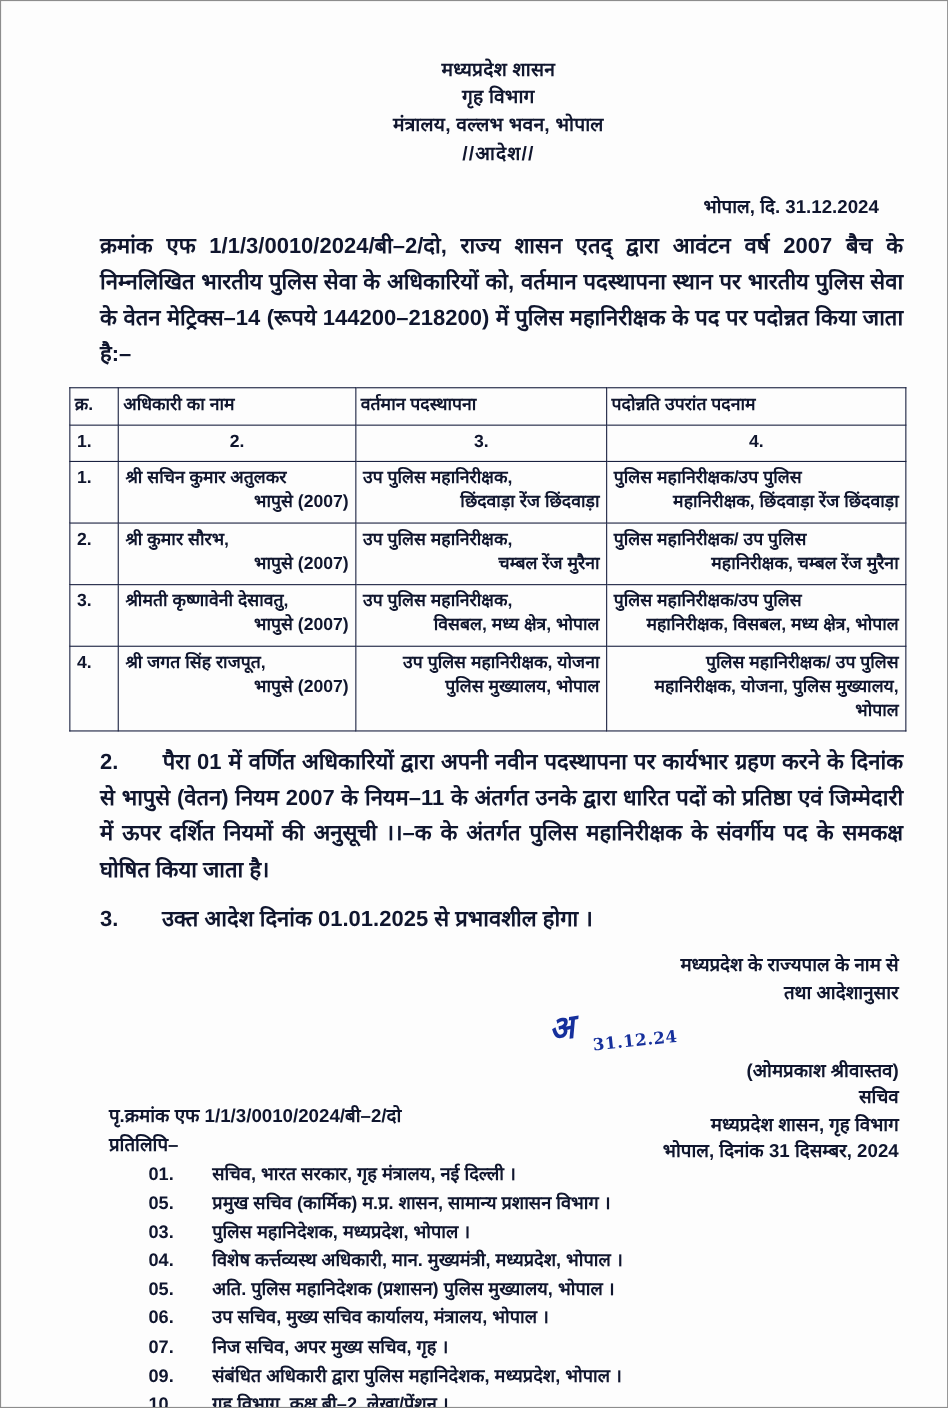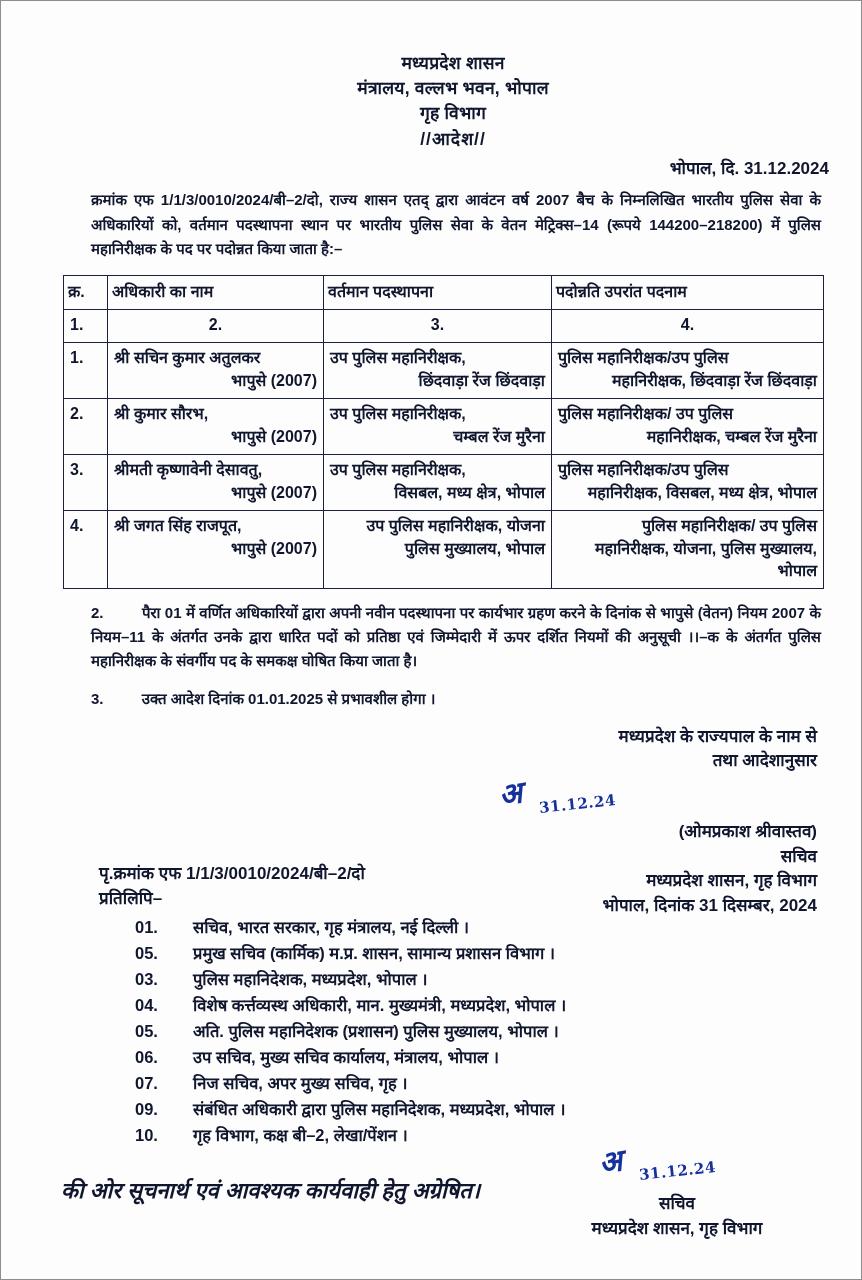--- a/index.html
+++ b/index.html
@@ -40,30 +40,30 @@
     letter-spacing: .2px;
     padding-left: 44px;
   }
   .masthead .m-order {
     margin-top: 1px;
     letter-spacing: 1px;
   }
 
   .placeline {
     text-align: right;
-    padding-right: 32px;
-    margin-top: 5px;
+    padding-right: 62px;
+    margin-top: 25px;
     font-size: 17px;
     font-weight: bold;
   }
 
   
   .body-text {
     margin: 9px 40px 0 90px;
-    font-size: 15px;
+    font-size: 20px;
     line-height: 1.62;
     text-align: justify;
     text-justify: inter-word;
     font-weight: bold;
   }
 
   
   .tbl-wrap {
     margin: 14px 40px 0 62px;
   }
@@ -185,22 +185,22 @@
   #sig2 .ink-date { left: 118px; top: 9px; }
 </style>
 </head>
 <body>
 
 <div class="page">
  <div class="sheet">
 
   <div class="masthead">
     <div>मध्यप्रदेश शासन</div>
+    <div>गृह विभाग</div>
     <div>मंत्रालय, वल्लभ भवन, भोपाल</div>
-    <div>गृह विभाग</div>
     <div class="m-order">//आदेश//</div>
   </div>
 
   <div class="placeline">भोपाल, दि. 31.12.2024</div>
 
   <div class="body-text">क्रमांक एफ 1/1/3/0010/2024/बी–2/दो, राज्य शासन एतद् द्वारा आवंटन वर्ष 2007 बैच के निम्नलिखित भारतीय पुलिस सेवा के अधिकारियों को, वर्तमान पदस्थापना स्थान पर भारतीय पुलिस सेवा के वेतन मेट्रिक्स–14 (रूपये 144200–218200) में पुलिस महानिरीक्षक के पद पर पदोन्नत किया जाता है:–</div>
 
   <div class="tbl-wrap">
     <table class="order-table">
       <colgroup>

